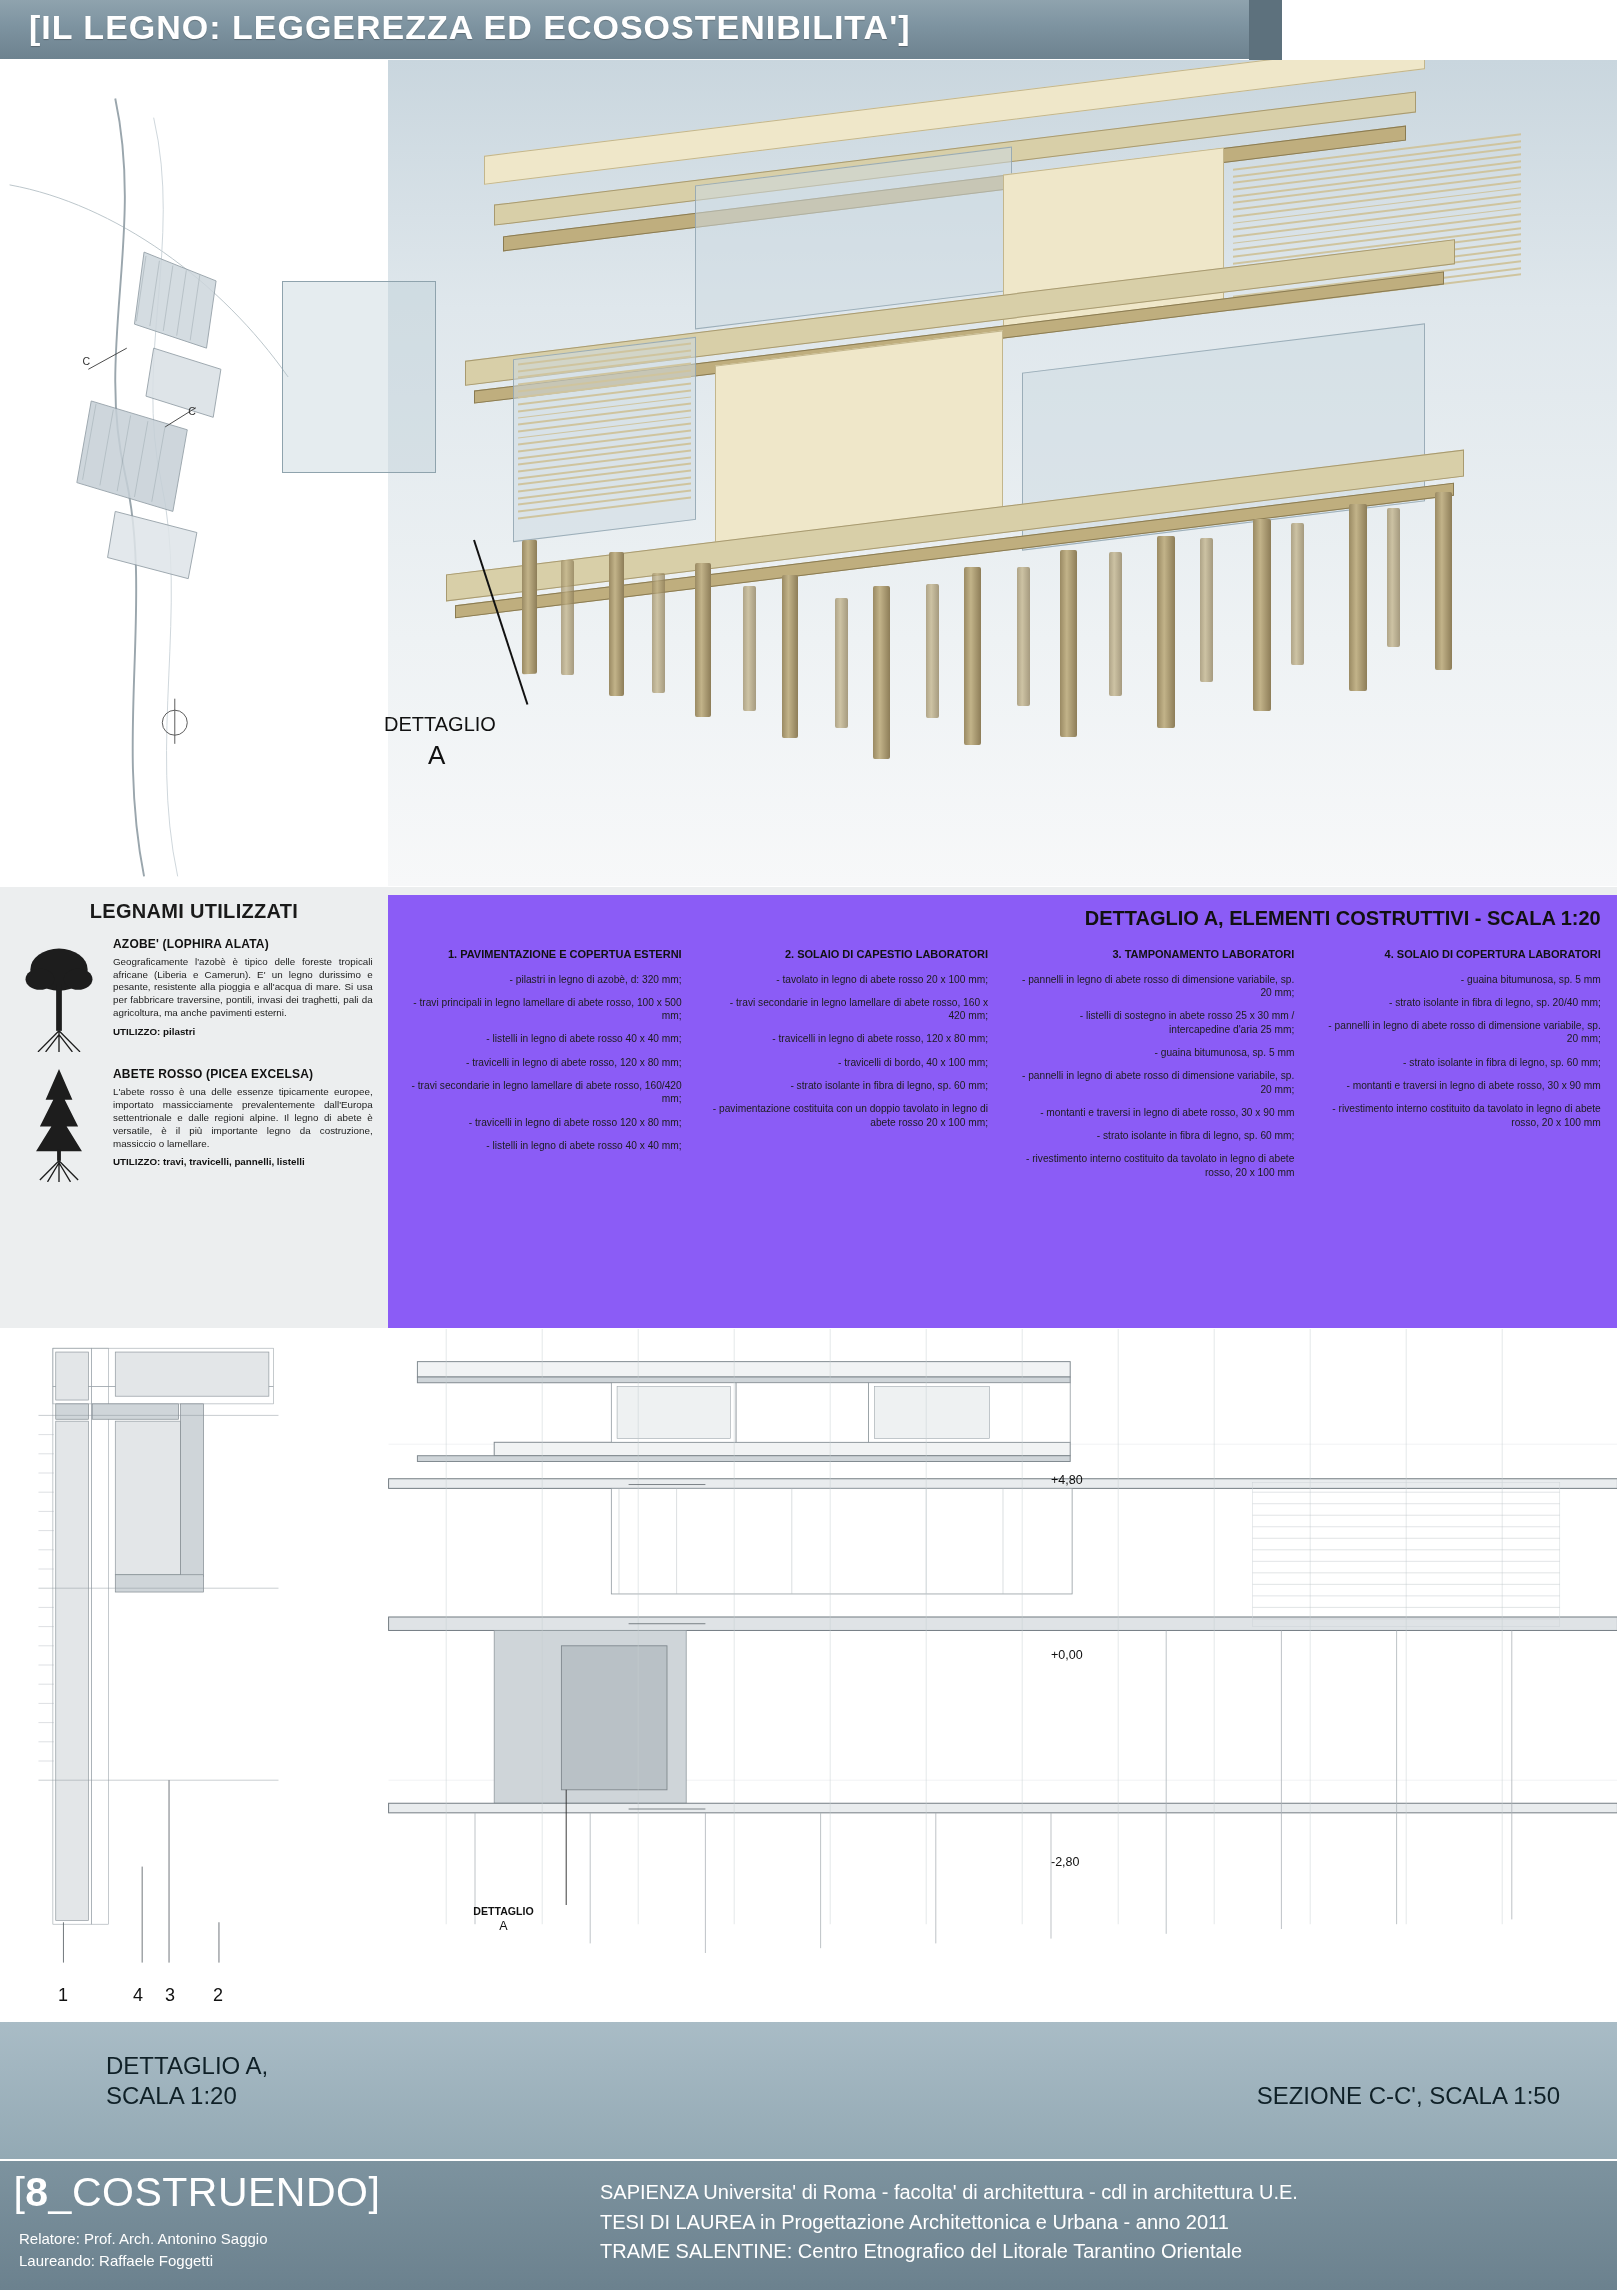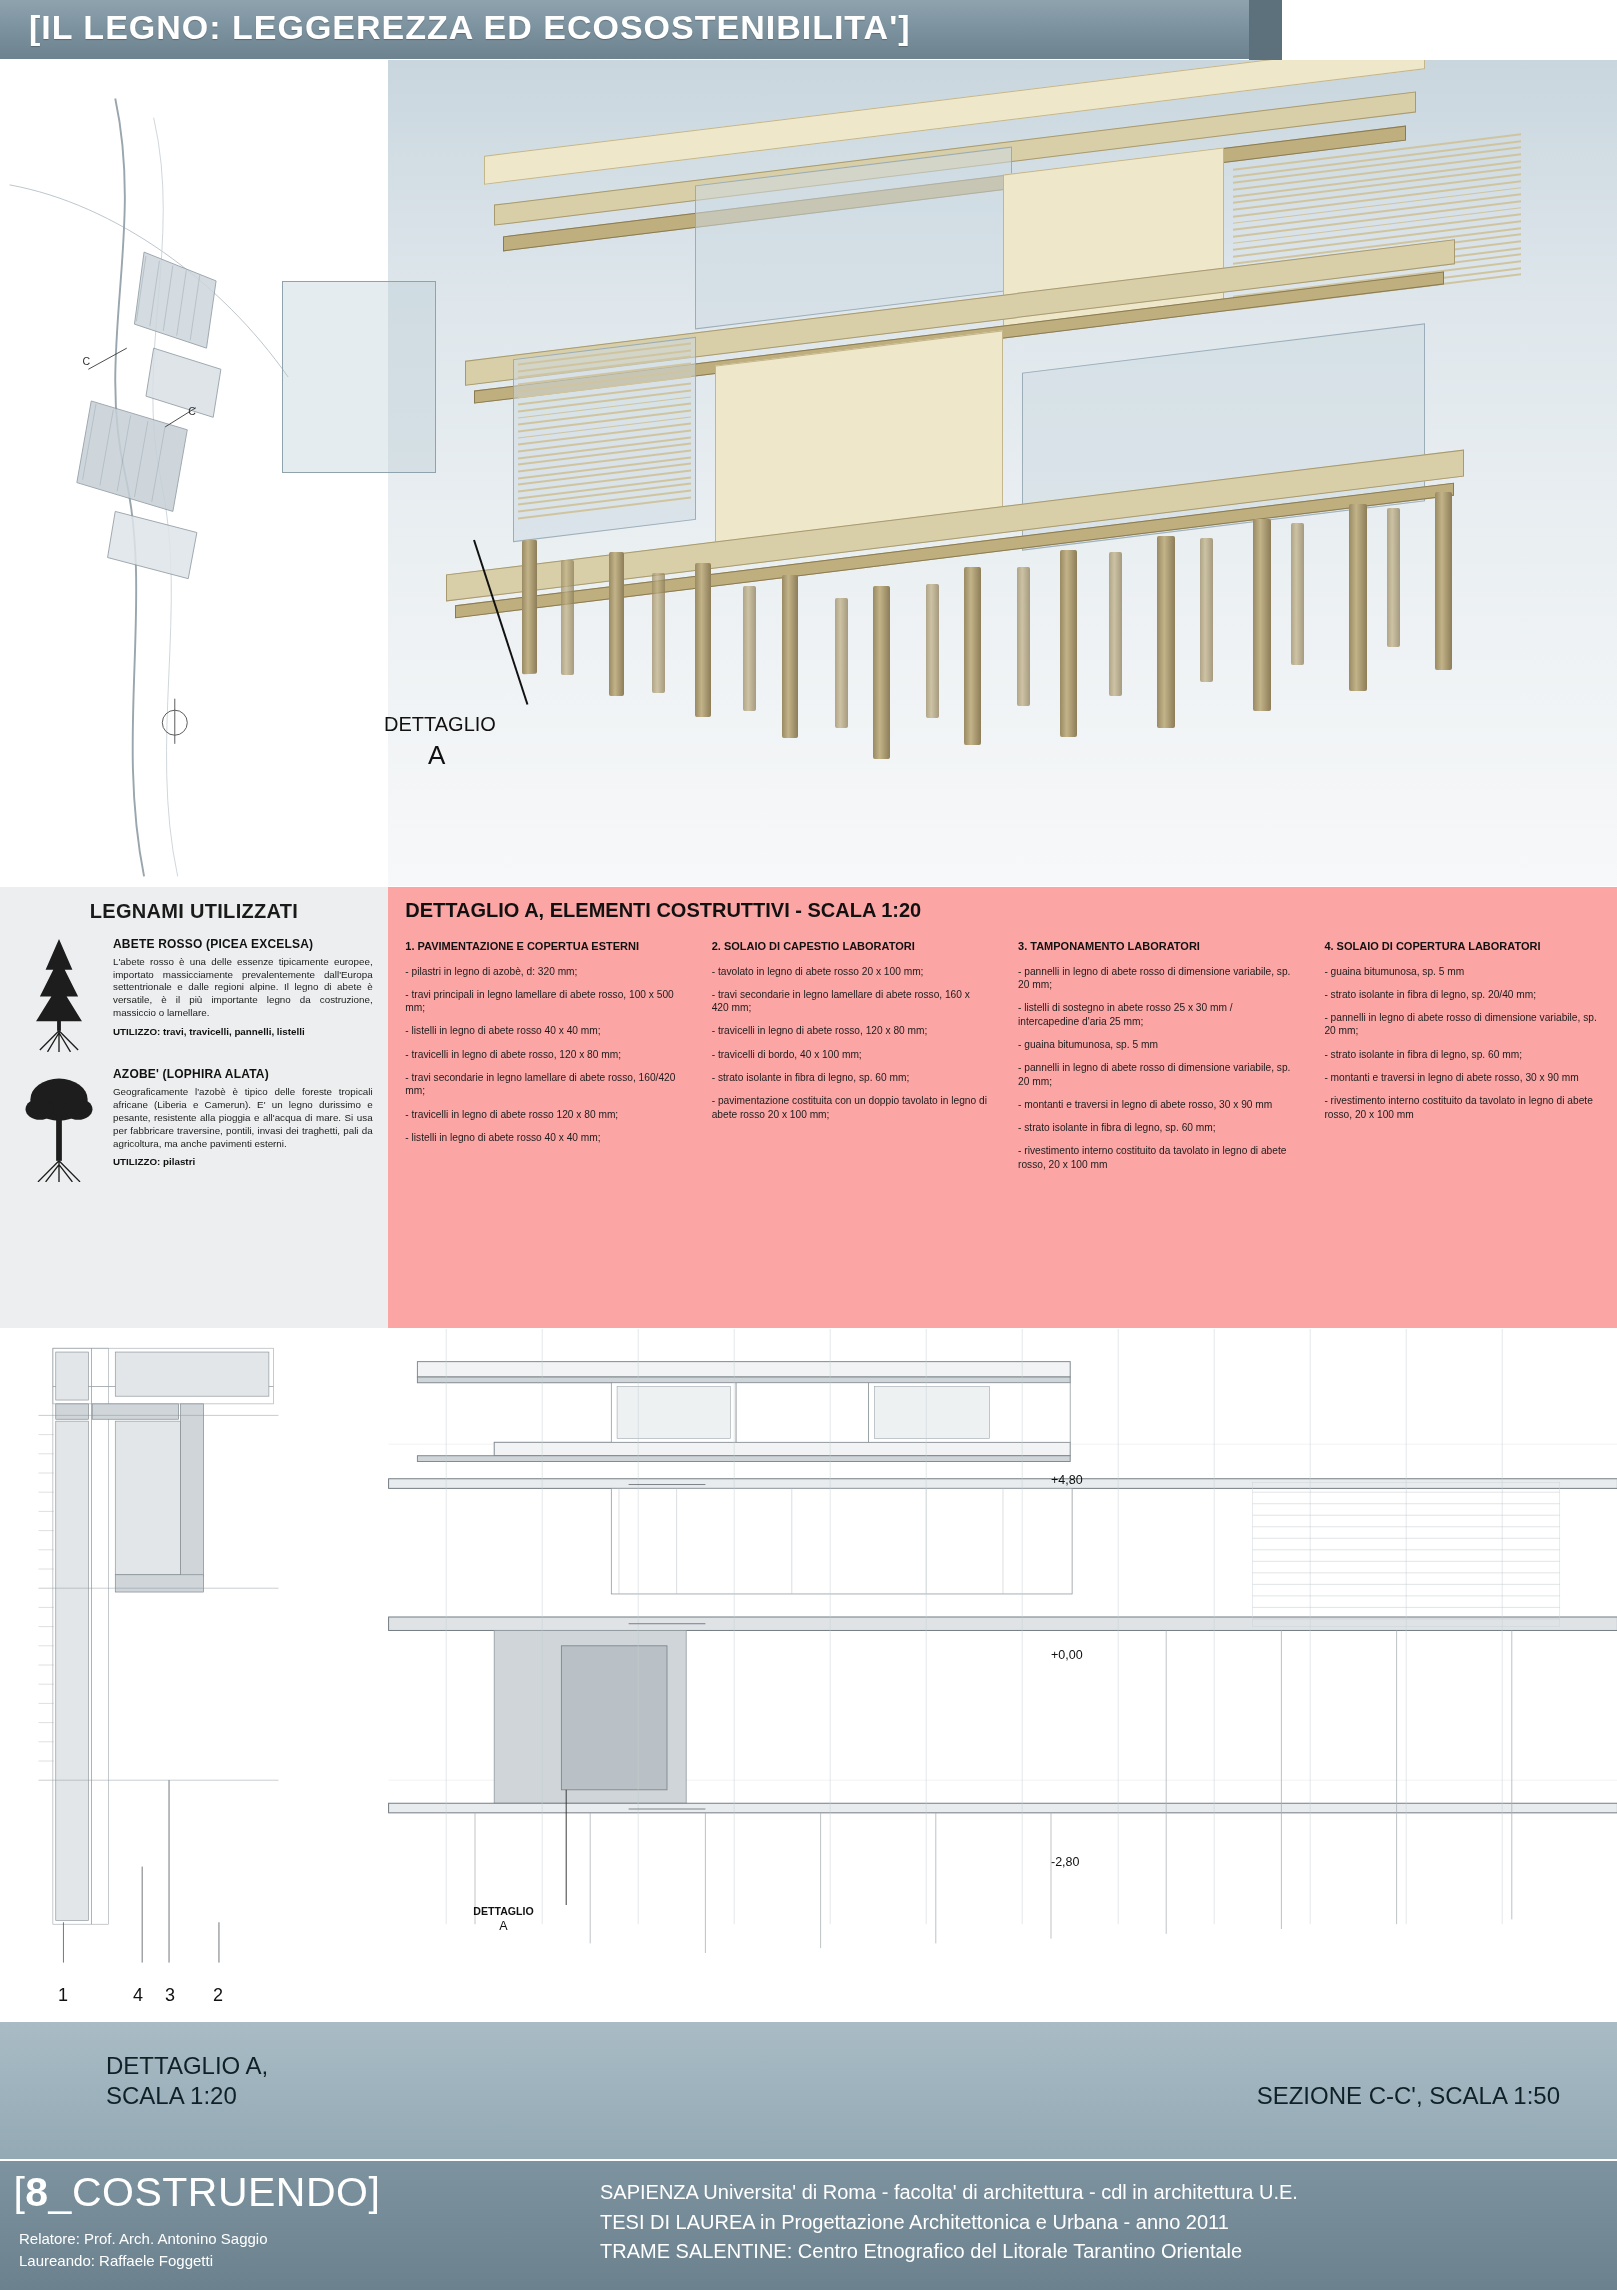--- a/index.html
+++ b/index.html
@@ -82,22 +82,22 @@
     text-align:center; letter-spacing:0.3px;
   }
   .sp-row { display:flex; gap:9.6px; margin-bottom:15.4px; }
   .tree { width:88px; flex:0 0 88px; position:relative; height:115px; }
   .sp-txt { flex:1; }
   .sp-txt h3 { margin:0 0 4.8px 0; font-size:12px; font-weight:bold; color:#111; letter-spacing:0.2px; }
   .sp-txt p { margin:0 0 5.8px 0; font-size:9.8px; line-height:1.32; color:#222; text-align:justify; }
   .sp-txt .use { font-size:9.8px; font-weight:bold; color:#111; line-height:1.32; }
 
   .detail-block {
-    position:absolute; left:388px; top:0; width:1230px; height:442px;
-    background:#fca5a5; padding:11.5px 17.3px 0 17.3px;
+    position:absolute; left:388px; top:8px; width:1230px; height:442px;
+    background:#8b5cf6; padding:11.5px 17.3px 0 17.3px;text-align:right;
   }
   .detail-block h2 {
     margin:0 0 17.3px 0; font-size:20px; font-weight:bold; color:#111;
   }
   .cols { display:flex; gap:30px; }
   .col { flex:1 1 0; }
   .col h4 { margin:0 0 11.5px 0; font-size:11px; font-weight:bold; color:#111; line-height:1.3; }
   .col p { margin:0 0 9.6px 0; font-size:10.2px; line-height:1.33; color:#1c1c1c; }
 
   
@@ -286,46 +286,46 @@
 </div>
 
 <div class="midband">
 
   <div class="legnami">
     <h2>LEGNAMI UTILIZZATI</h2>
 
     <div class="sp-row">
       <div class="tree">
         <svg width="88" height="115" viewBox="0 0 92 120">
-          <polygon points="46,2 60,34 52,34 66,62 54,62 70,88 22,88 38,62 26,62 40,34 32,34" fill="#1d1d1d"></polygon>
-          <rect x="44" y="86" width="4" height="12" fill="#1d1d1d"></rect>
-          <path d="M46 98 L26 118 M46 98 L66 118 M46 98 L46 120 M46 100 L34 120 M46 100 L58 120" stroke="#1d1d1d" stroke-width="1.4" fill="none"></path>
-        </svg>
-      </div>
-      <div class="sp-txt">
-        <h3>ABETE ROSSO (PICEA EXCELSA)</h3>
-        <p>L'abete rosso è una delle essenze tipicamente europee, importato massicciamente prevalentemente dall'Europa settentrionale e dalle regioni alpine. Il legno di abete è versatile, è il più importante legno da costruzione, massiccio o lamellare.</p>
-        <div class="use">UTILIZZO: travi, travicelli, pannelli, listelli</div>
-      </div>
-    </div>
-
-    <div class="sp-row">
-      <div class="tree">
-        <svg width="88" height="115" viewBox="0 0 92 120">
           <ellipse cx="46" cy="34" rx="30" ry="22" fill="#1d1d1d"></ellipse>
           <ellipse cx="26" cy="44" rx="15" ry="11" fill="#1d1d1d"></ellipse>
           <ellipse cx="66" cy="44" rx="15" ry="11" fill="#1d1d1d"></ellipse>
           <rect x="43" y="50" width="6" height="48" fill="#1d1d1d"></rect>
           <path d="M46 98 L24 120 M46 98 L68 120 M46 98 L46 120 M46 102 L32 120 M46 102 L60 120" stroke="#1d1d1d" stroke-width="1.4" fill="none"></path>
         </svg>
       </div>
       <div class="sp-txt">
         <h3>AZOBE' (LOPHIRA ALATA)</h3>
         <p>Geograficamente l'azobè è tipico delle foreste tropicali africane (Liberia e Camerun). E' un legno durissimo e pesante, resistente alla pioggia e all'acqua di mare. Si usa per fabbricare traversine, pontili, invasi dei traghetti, pali da agricoltura, ma anche pavimenti esterni.</p>
         <div class="use">UTILIZZO: pilastri</div>
+      </div>
+    </div>
+
+    <div class="sp-row">
+      <div class="tree">
+        <svg width="88" height="115" viewBox="0 0 92 120">
+          <polygon points="46,2 60,34 52,34 66,62 54,62 70,88 22,88 38,62 26,62 40,34 32,34" fill="#1d1d1d"></polygon>
+          <rect x="44" y="86" width="4" height="12" fill="#1d1d1d"></rect>
+          <path d="M46 98 L26 118 M46 98 L66 118 M46 98 L46 120 M46 100 L34 120 M46 100 L58 120" stroke="#1d1d1d" stroke-width="1.4" fill="none"></path>
+        </svg>
+      </div>
+      <div class="sp-txt">
+        <h3>ABETE ROSSO (PICEA EXCELSA)</h3>
+        <p>L'abete rosso è una delle essenze tipicamente europee, importato massicciamente prevalentemente dall'Europa settentrionale e dalle regioni alpine. Il legno di abete è versatile, è il più importante legno da costruzione, massiccio o lamellare.</p>
+        <div class="use">UTILIZZO: travi, travicelli, pannelli, listelli</div>
       </div>
     </div>
   </div>
 
   <div class="detail-block">
     <h2>DETTAGLIO A, ELEMENTI COSTRUTTIVI - SCALA 1:20</h2>
     <div class="cols">
 
       <div class="col">
         <h4>1. PAVIMENTAZIONE  E COPERTUA ESTERNI</h4>

